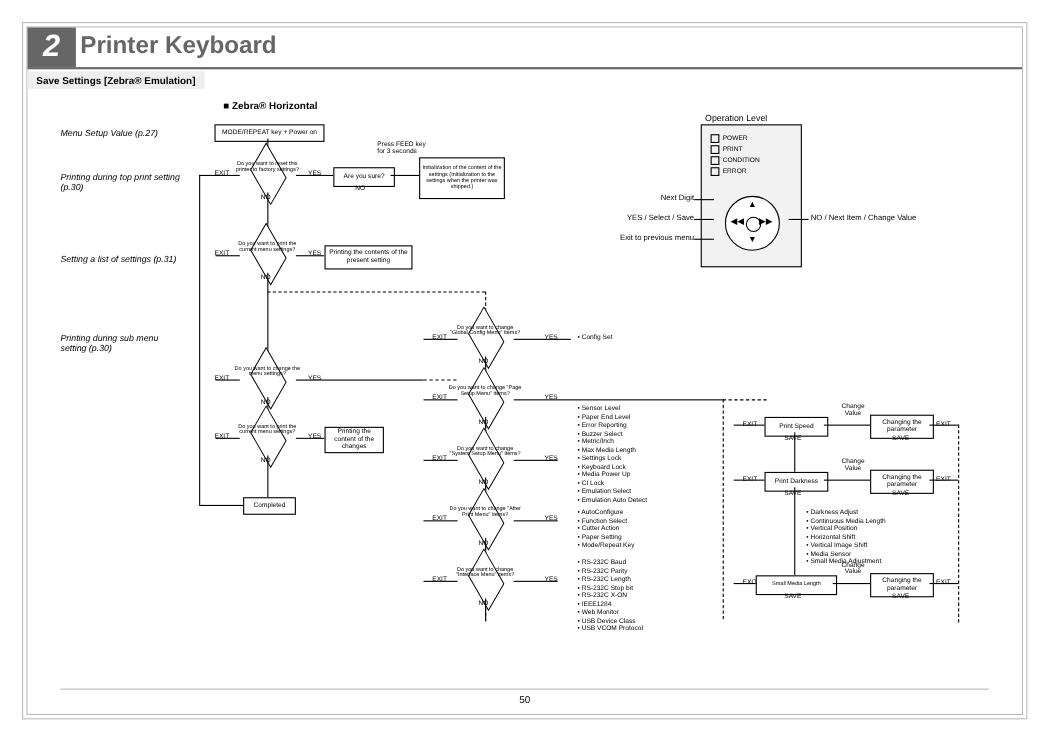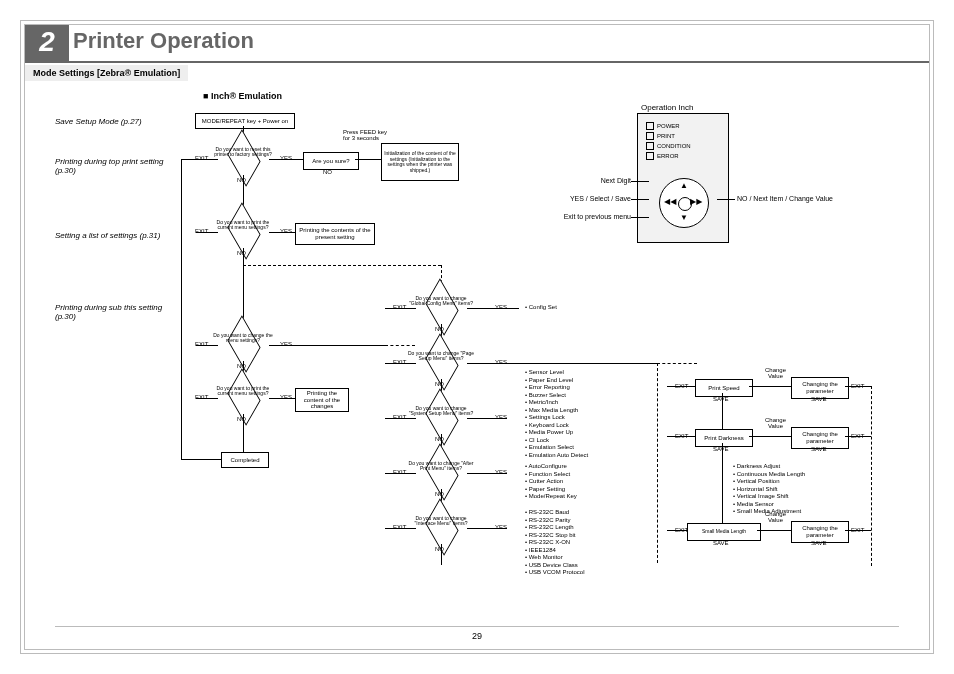--- a/index.html
+++ b/index.html
@@ -42,29 +42,29 @@
   .vlined{position:absolute;width:0;border-left:1px dashed #000}
 </style>
 </head>
 <body>
 
 <div class="page">
  <div class="outerframe">
       <div class="innerframe">
 
   <div class="chapnum">2</div>
-  <div class="chapttl">Printer Operation</div>
+  <div class="chapttl">Printer Keyboard</div>
   <div class="chapline"></div>
-  <div class="modestrip">Mode Settings [Zebra® Emulation]</div>
-  <div class="hdr" style="left:178px;top:66px">■ Inch® Emulation</div>
-
-  <div class="side" style="left:30px;top:92px">Save Setup Mode (p.27)</div>
+  <div class="modestrip">Save Settings [Zebra® Emulation]</div>
+  <div class="hdr" style="left:178px;top:66px">■ Zebra® Horizontal</div>
+
+  <div class="side" style="left:30px;top:92px">Menu Setup Value (p.27)</div>
   <div class="side" style="left:30px;top:132px">Printing during top print setting (p.30)</div>
   <div class="side" style="left:30px;top:206px">Setting a list of settings (p.31)</div>
-  <div class="side" style="left:30px;top:278px">Printing during sub this setting (p.30)</div>
+  <div class="side" style="left:30px;top:278px">Printing during sub menu setting (p.30)</div>
 
   <div class="box" style="left:170px;top:88px;width:96px;height:12px">MODE/REPEAT key + Power on</div>
   <div class="vline" style="left:218px;top:101px;height:18px"></div>
 
   <div class="diamond" style="left:193px;top:119px">
           <div class="d"></div>
           <div class="t">Do you want to reset this printer to factory settings?</div>
         </div>
   <div class="lbl" style="left:170px;top:130px">EXIT</div>
   <div class="lbl" style="left:255px;top:130px">YES</div>
@@ -256,21 +256,21 @@
   <div class="lbl" style="left:740px;top:486px;white-space:pre;text-align:center">Change
 Value</div>
   <div class="hline" style="left:732px;top:505px;width:34px"></div>
   <div class="box" style="left:766px;top:496px;width:54px;height:18px">Changing the parameter</div>
   <div class="lbl" style="left:826px;top:502px">EXIT</div>
   <div class="lbl" style="left:688px;top:515px">SAVE</div>
   <div class="lbl" style="left:786px;top:515px">SAVE</div>
   <div class="hline" style="left:642px;top:505px;width:20px"></div>
   <div class="hline" style="left:820px;top:505px;width:26px"></div>
 
-  <div class="lbl" style="left:616px;top:78px;font-size:8px">Operation Inch</div>
+  <div class="lbl" style="left:616px;top:78px;font-size:8px">Operation Level</div>
   <div class="panel" style="left:612px;top:88px;width:90px;height:128px">
     <div style="padding:6px 8px" id="leds">
             <div class="led">POWER</div>
             <div class="led">PRINT</div>
             <div class="led">CONDITION</div>
             <div class="led">ERROR</div>
           </div>
     <div class="dpad" style="left:21px;top:64px">
       <div class="c"></div>
       <div class="a" style="left:20px;top:2px">▲</div>
@@ -282,17 +282,17 @@
   <div class="lbl" style="left:548px;top:152px;font-size:7px;text-align:right;width:58px">Next Digit</div>
   <div class="lbl" style="left:522px;top:170px;font-size:7px;text-align:right;width:84px">YES / Select / Save</div>
   <div class="lbl" style="left:506px;top:188px;font-size:7px;text-align:right;width:100px">Exit to previous menu</div>
   <div class="lbl" style="left:712px;top:170px;font-size:7px">NO / Next Item / Change Value</div>
   <div class="hline" style="left:606px;top:156px;width:18px"></div>
   <div class="hline" style="left:606px;top:174px;width:18px"></div>
   <div class="hline" style="left:606px;top:192px;width:18px"></div>
   <div class="hline" style="left:692px;top:174px;width:18px"></div>
 
   <div class="footline"></div>
-  <div class="pagenum">29</div>
+  <div class="pagenum">50</div>
 
  </div>
     </div>
 </div>
 
 </body></html>

